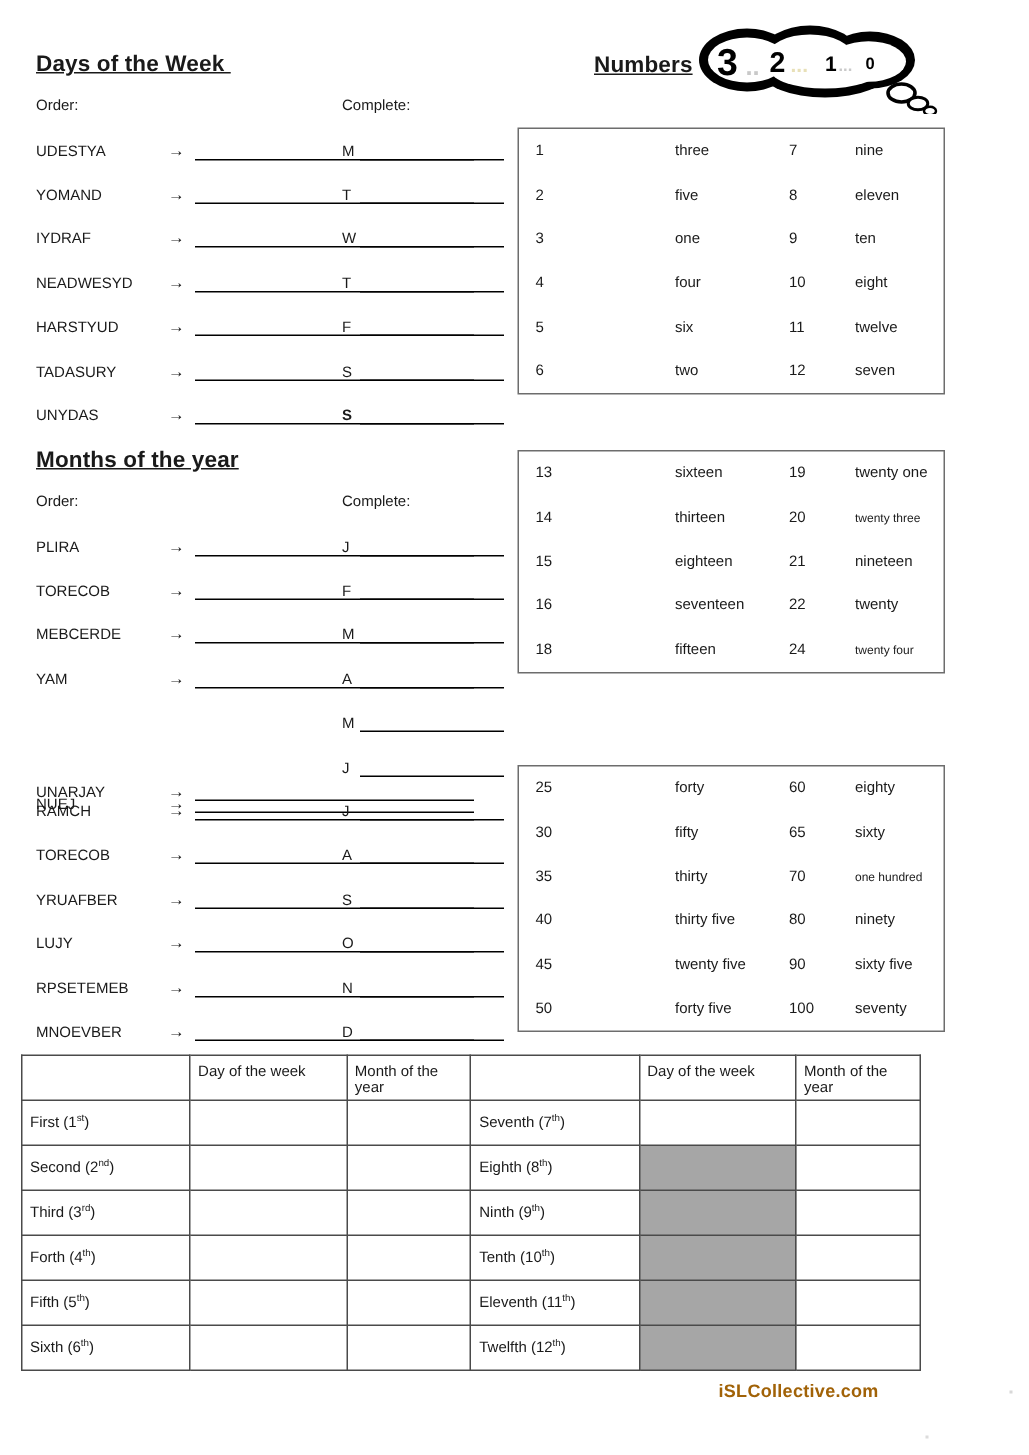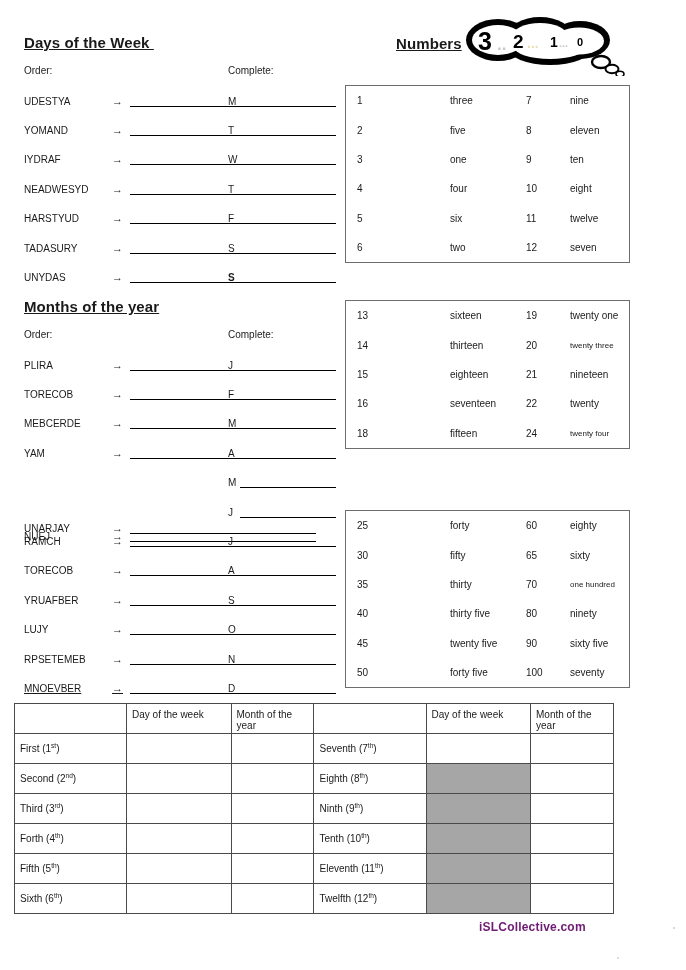--- a/index.html
+++ b/index.html
@@ -138,21 +138,21 @@
   td.col-moy   { width: 77px; }
   td.shaded { background: #a6a6a6; }
   sup { font-size: 6.5px; vertical-align: super; }
 
   
   .watermark {
     position: absolute;
     left: 479px; top: 920px;
     font-size: 12px;
     font-weight: bold;
-    color: #701a75;
+    color: #a16207;
     letter-spacing: 0.2px;
   }
   .dot-a { position: absolute; left: 673px; top: 927px; width: 2px; height: 2px; background: #d8d8d8; }
   .dot-b { position: absolute; left: 617px; top: 957px; width: 2px; height: 2px; background: #dcdcdc; }
 </style>
 </head>
 <body>
 
 <div class="page">
 
@@ -312,21 +312,21 @@
       <div class="ex-row" style="top: 621.6px;">
         <span class="ex-word">LUJY</span>
         <span class="ex-arrow">→</span>
         <span class="ex-blank"></span>
       </div>
       <div class="ex-row" style="top: 651px;">
         <span class="ex-word">RPSETEMEB</span>
         <span class="ex-arrow">→</span>
         <span class="ex-blank"></span>
       </div>
-      <div class="ex-row" style="top: 680.4px; text-decoration: underline;">
+      <div class="ex-row" style="top: 680.4px;">
         <span class="ex-word">MNOEVBER</span>
         <span class="ex-arrow">→</span>
         <span class="ex-blank"></span>
       </div>
     </div>
   <div id="months-complete-rows">
       <div class="cp-row" style="top: 357px;">
         <span class="cp-letter">J</span>
         <span class="cp-blank"></span>
       </div>

